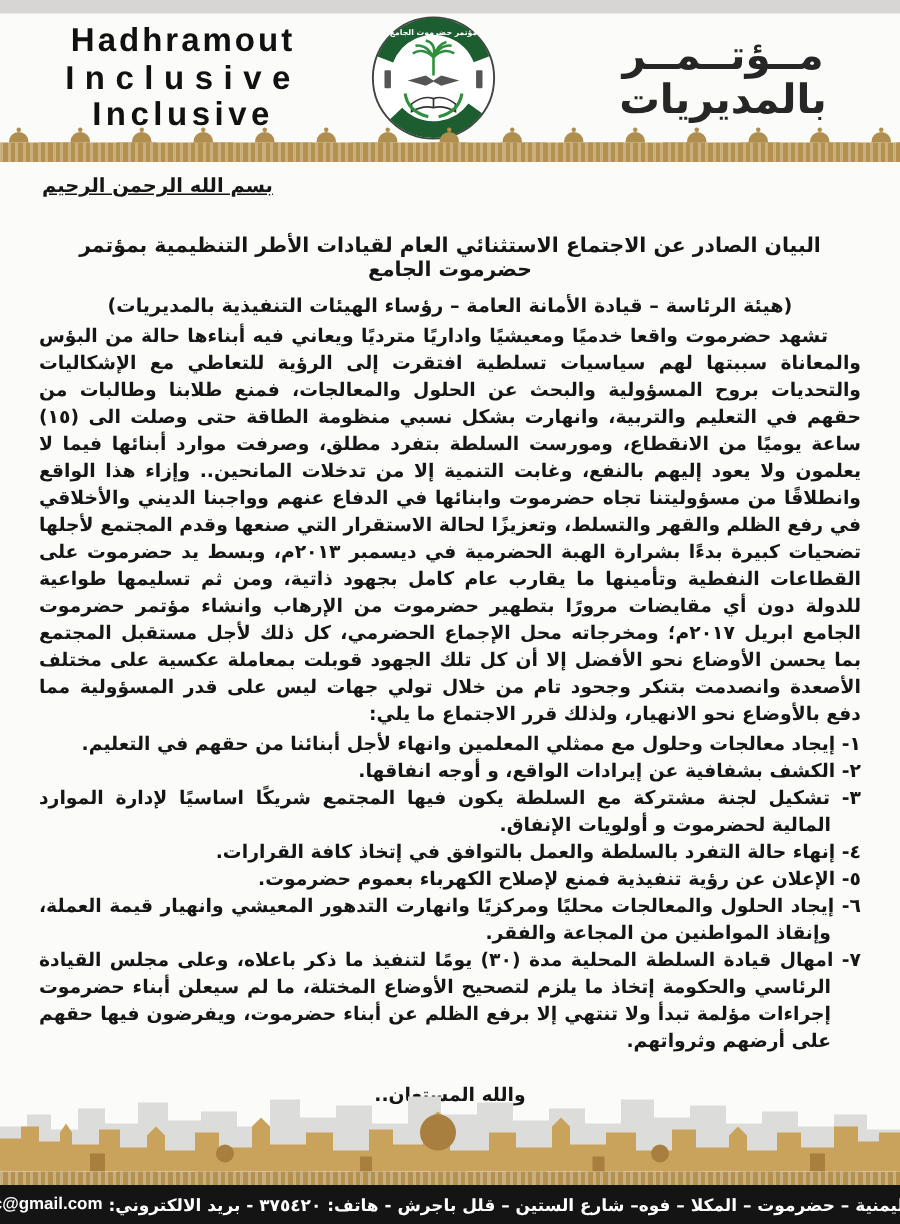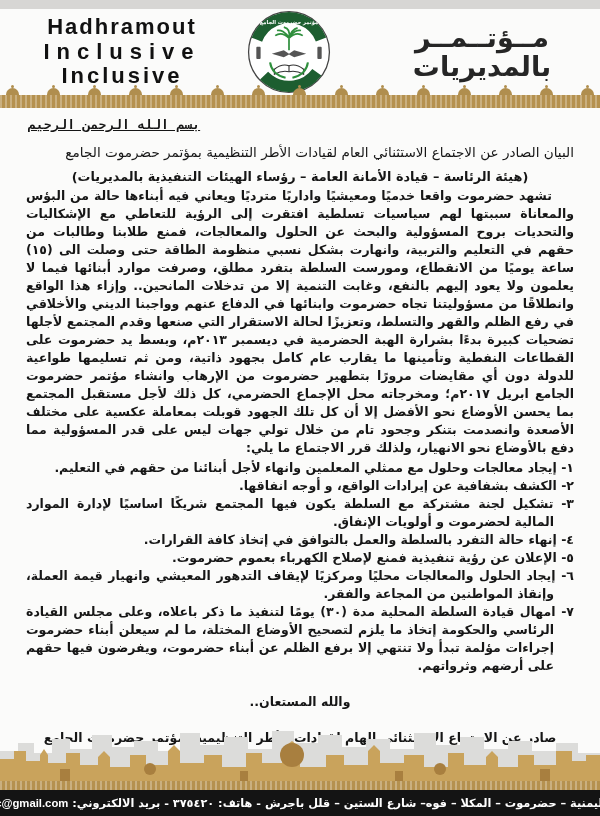--- a/index.html
+++ b/index.html
@@ -24,22 +24,22 @@
   .dome{width:13px;height:7px;background:#b08e4e;border-radius:7px 7px 0 0;position:relative;}
   .dome::after{content:"";position:absolute;top:-3px;left:5px;width:3px;height:3px;border-radius:50%;background:#b08e4e;}
   .gold-band{height:13px;background:#b5914f;
      background-image:repeating-linear-gradient(90deg,rgba(255,255,255,.28) 0 2px,rgba(0,0,0,0) 2px 5px),
                       repeating-linear-gradient(90deg,rgba(0,0,0,0) 0 26px,rgba(181,145,79,1) 26px 52px);}
   .gold-band.thin{height:9px;}
 
   
   .doc{direction:rtl;padding:0 26px;}
   .bismillah{margin:9px 0 0;text-align:left;padding-left:2px;font-size:13px;font-weight:700;}
-  .bismillah span{text-decoration:underline;font-family:Liberation Mono, monospace;}
-  .doc-title{margin-top:11px;text-align:right;font-weight:400;font-size:13.6px;}
+  .bismillah span{text-decoration:underline;}
+  .doc-title{margin-top:24px;text-align:center;font-weight:700;font-size:13.6px;}
   .doc-subtitle{margin-top:9px;text-align:center;font-weight:700;font-size:12.8px;}
   .body-par{margin-top:3px;text-align:justify;font-weight:700;font-size:12.5px;line-height:1.44;text-indent:22px;}
   .list{margin-top:2px;}
   .item{text-align:justify;font-weight:700;font-size:12.5px;line-height:1.44;padding-right:20px;text-indent:-20px;}
   .closing{margin-top:2px;text-align:center;font-weight:700;font-size:12.5px;line-height:1.4;}
   .closing div{margin-top:18px;}
 
   
   .footer{position:absolute;left:0;right:0;bottom:0;}
   .cityscape{display:block;width:600px;height:56px;}
@@ -127,21 +127,21 @@
     <div class="doc-title">البيان الصادر عن الاجتماع الاستثنائي العام لقيادات الأطر التنظيمية بمؤتمر حضرموت الجامع</div>
     <div class="doc-subtitle">(هيئة الرئاسة – قيادة الأمانة العامة – رؤساء الهيئات التنفيذية بالمديريات)</div>
     <div class="body-par">تشهد حضرموت واقعا خدميًا ومعيشيًا واداريًا مترديًا ويعاني فيه أبناءها حالة من البؤس والمعاناة سببتها لهم سياسيات تسلطية افتقرت إلى الرؤية للتعاطي مع الإشكاليات والتحديات بروح المسؤولية والبحث عن الحلول والمعالجات، فمنع طلابنا وطالبات من حقهم في التعليم والتربية، وانهارت بشكل نسبي منظومة الطاقة حتى وصلت الى (١٥) ساعة يوميًا من الانقطاع، ومورست السلطة بتفرد مطلق، وصرفت موارد أبنائها فيما لا يعلمون ولا يعود إليهم بالنفع، وغابت التنمية إلا من تدخلات المانحين.. وإزاء هذا الواقع وانطلاقًا من مسؤوليتنا تجاه حضرموت وابنائها في الدفاع عنهم وواجبنا الديني والأخلاقي في رفع الظلم والقهر والتسلط، وتعزيزًا لحالة الاستقرار التي صنعها وقدم المجتمع لأجلها تضحيات كبيرة بدءًا بشرارة الهبة الحضرمية في ديسمبر ٢٠١٣م، وبسط يد حضرموت على القطاعات النفطية وتأمينها ما يقارب عام كامل بجهود ذاتية، ومن ثم تسليمها طواعية للدولة دون أي مقايضات مرورًا بتطهير حضرموت من الإرهاب وانشاء مؤتمر حضرموت الجامع ابريل ٢٠١٧م؛ ومخرجاته محل الإجماع الحضرمي، كل ذلك لأجل مستقبل المجتمع بما يحسن الأوضاع نحو الأفضل إلا أن كل تلك الجهود قوبلت بمعاملة عكسية على مختلف الأصعدة وانصدمت بتنكر وجحود تام من خلال تولي جهات ليس على قدر المسؤولية مما دفع بالأوضاع نحو الانهيار، ولذلك قرر الاجتماع ما يلي:</div>
 
     <div class="list">
       <div class="item"><span>١-</span><span> إيجاد معالجات وحلول مع ممثلي المعلمين وانهاء لأجل أبنائنا من حقهم في التعليم.</span></div>
       <div class="item"><span>٢-</span><span> الكشف بشفافية عن إيرادات الواقع، و أوجه انفاقها.</span></div>
       <div class="item"><span>٣-</span><span> تشكيل لجنة مشتركة مع السلطة يكون فيها المجتمع شريكًا اساسيًا لإدارة الموارد المالية لحضرموت و أولويات الإنفاق.</span></div>
       <div class="item"><span>٤-</span><span> إنهاء حالة التفرد بالسلطة والعمل بالتوافق في إتخاذ كافة القرارات.</span></div>
       <div class="item"><span>٥-</span><span> الإعلان عن رؤية تنفيذية فمنع لإصلاح الكهرباء بعموم حضرموت.</span></div>
-      <div class="item"><span>٦-</span><span> إيجاد الحلول والمعالجات محليًا ومركزيًا لإيقاف التدهور المعيشي وانهيار قيمة العملة، وإنقاذ المواطنين من المجاعة والفقر.</span></div>
+      <div class="item"><span>٦-</span><span> إيجاد الحلول والمعالجات محليًا ومركزيًا وانهارت التدهور المعيشي وانهيار قيمة العملة، وإنقاذ المواطنين من المجاعة والفقر.</span></div>
       <div class="item"><span>٧-</span><span> امهال قيادة السلطة المحلية مدة (٣٠) يومًا لتنفيذ ما ذكر باعلاه، وعلى مجلس القيادة الرئاسي والحكومة إتخاذ ما يلزم لتصحيح الأوضاع المختلة، ما لم سيعلن أبناء حضرموت إجراءات مؤلمة تبدأ ولا تنتهي إلا برفع الظلم عن أبناء حضرموت، ويفرضون فيها حقهم على أرضهم وثرواتهم.</span></div>
     </div>
 
     <div class="closing">
       <div>والله المستعان..</div>
       <div>صادر عن الاجتماع الاستثنائي الهام لقيادات الأطر التنظيمية بمؤتمر حضرموت الجامع</div>
       <div>(هيئة الرئاسة – قيادة الأمانة العامة – رؤساء الهيئات التنفيذية بالمديريات)</div>
       <div>اليوم :  السبت بتاريخ ١٣يوليو٢٠٢٤م</div>
       <div>المكلا</div>
     </div>

